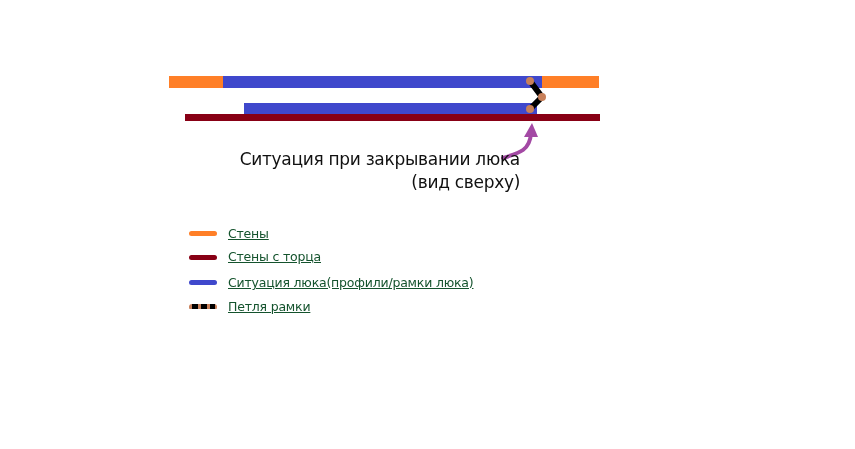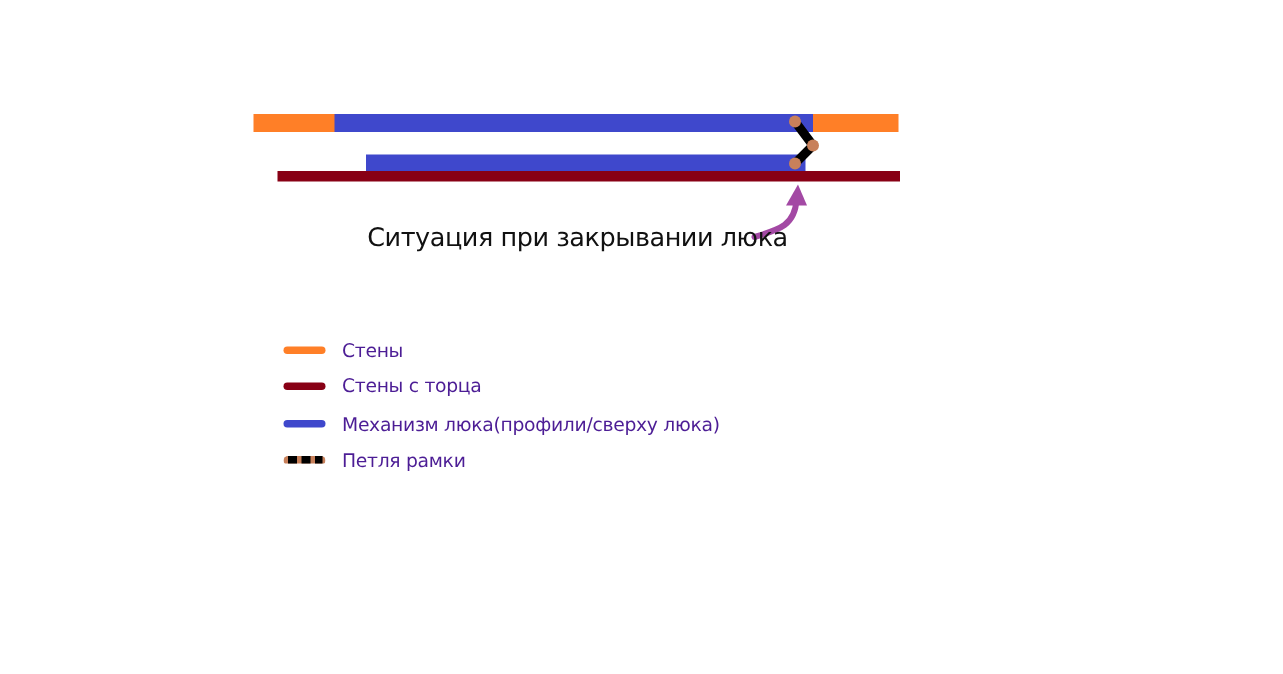--- a/index.html
+++ b/index.html
@@ -1,26 +1,26 @@
 <!DOCTYPE html>
 <html><head>
   <meta charset="utf-8">
   <style>
     html, body { margin: 0; padding: 0; background: #ffffff; }
     body { width: 855px; height: 449px; position: relative; overflow: hidden;
            font-family: "Liberation Sans", "DejaVu Sans", sans-serif; }
     .bar { position: absolute; }
     svg.overlay { position: absolute; left: 0; top: 0; }
     .caption { position: absolute; left: 230px; top: 148px; width: 290px;
-               text-align: center; font-size: 17px; line-height: 23px; color: #111111;
-               font-family: "DejaVu Sans", sans-serif; letter-spacing: -0.3px; margin-left: 10px; }
+               text-align: right; font-size: 17px; line-height: 23px; color: #111111;
+               font-family: "DejaVu Sans", sans-serif; letter-spacing: -0.3px; }
     .legend-item { position: absolute; left: 189px; height: 20px; }
     .legend-line { position: absolute; left: 0; top: 7px; width: 28px; height: 5px; border-radius: 3px; }
     .legend-label { position: absolute; left: 39px; top: 0; font-size: 12.5px; line-height: 20px;
-                    color: #4c1d95; white-space: nowrap; font-family: "DejaVu Sans", sans-serif; letter-spacing: -0.2px; }
+                    color: #14532d; white-space: nowrap; font-family: "DejaVu Sans", sans-serif; letter-spacing: -0.2px; text-decoration: underline; }
     .hinge-line { position: absolute; left: 0; top: 7px; width: 28px; height: 5px; }
   </style>
 </head>
 <body>
 
 <div class="bar" style="left:169px; top:76px; width:55px; height:12px; background:#FF7F27;"></div>
 <div class="bar" style="left:541px; top:76px; width:58px; height:12px; background:#FF7F27;"></div>
 <div class="bar" style="left:223px; top:76px; width:319px; height:12px; background:#3F48CC;"></div>
 <div class="bar" style="left:244px; top:103px; width:293px; height:11px; background:#3F48CC;"></div>
 <div class="bar" style="left:185px; top:114px; width:415px; height:7px; background:#880015;"></div>
@@ -34,34 +34,35 @@
     <circle cx="530" cy="109" r="4" fill="#C8805A"></circle>
   </g>
   <g>
     <path d="M503 158 C 520 153, 530 150, 531 133" fill="none" stroke="#A349A4" stroke-width="4" stroke-linecap="round"></path>
     <polygon points="524,137 532,123 538,137" fill="#A349A4"></polygon>
   </g>
 </svg>
 
 <div class="caption">
   <div>Ситуация при закрывании люка</div>
+  <div>(вид сверху)</div>
 </div>
 
 <div>
   <div class="legend-item" style="top:224px;">
     <div class="legend-line" style="background:#FF7F27;"></div>
     <span class="legend-label">Стены</span>
   </div>
   <div class="legend-item" style="top:247px;">
     <div class="legend-line" style="background:#880015; top:8px;"></div>
     <span class="legend-label">Стены с торца</span>
   </div>
   <div class="legend-item" style="top:273px;">
     <div class="legend-line" style="background:#3F48CC; top:7px;"></div>
-    <span class="legend-label">Механизм люка(профили/сверху люка)</span>
+    <span class="legend-label">Ситуация люка(профили/рамки люка)</span>
   </div>
   <div class="legend-item" style="top:297px;">
     <svg class="hinge-line" width="28" height="6" style="top:7px;">
       <rect x="0" y="0" width="28" height="6" rx="3" fill="#C8805A"></rect>
       <rect x="3" y="0" width="6" height="6" fill="#000000"></rect>
       <rect x="12" y="0" width="6" height="6" fill="#000000"></rect>
       <rect x="21" y="0" width="5" height="6" fill="#000000"></rect>
     </svg>
     <span class="legend-label">Петля рамки</span>
   </div>

